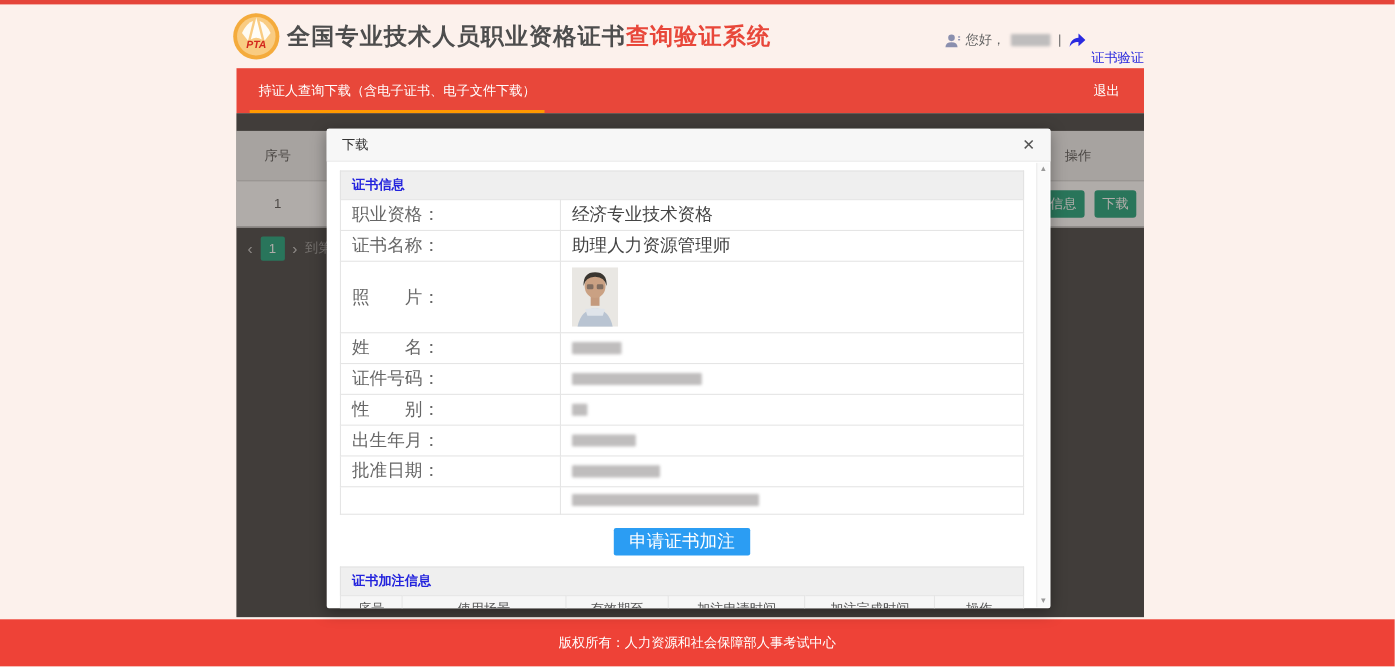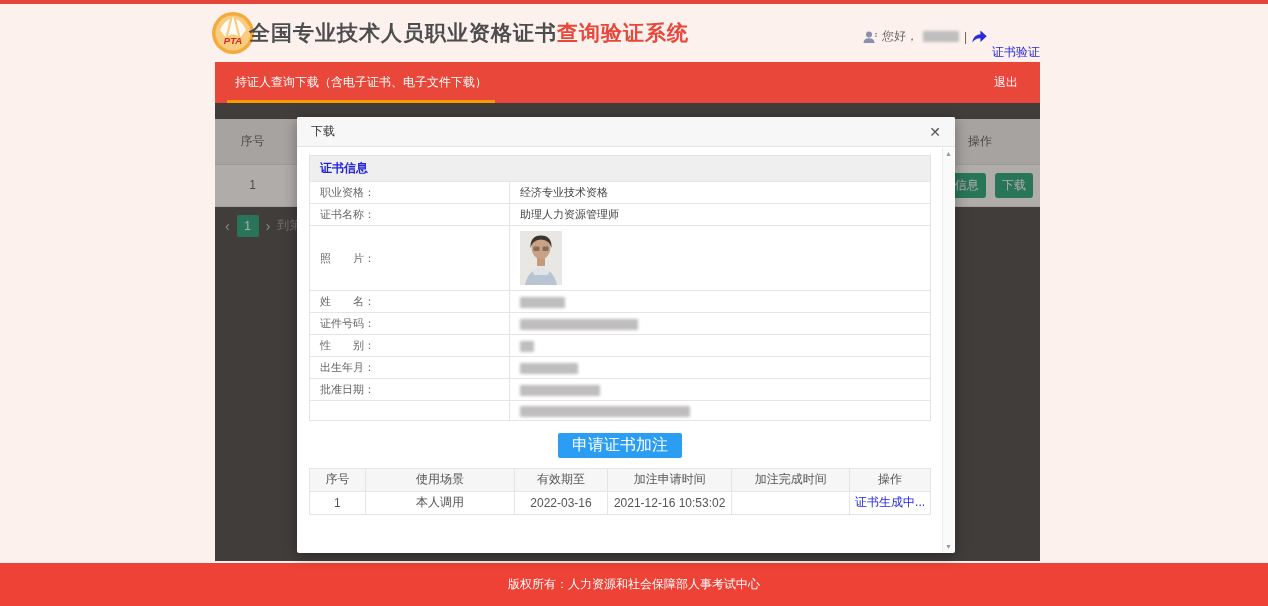--- a/index.html
+++ b/index.html
@@ -8,24 +8,24 @@
     background:#fcf1ec;
     font-family:"Liberation Sans","DejaVu Sans",sans-serif;
     position:relative; overflow:hidden; color:#333;
   }
   .topbar { height:4px; background:#e5453a; }
 
   
   .header { height:58px; position:relative; }
   .header-inner { width:825px; margin-left:215px; height:100%; position:relative; }
   .logo { position:absolute; left:-4px; top:7px; }
-  .site-title { position:absolute; left:34px; top:15px; font-size:21px; font-weight:bold; letter-spacing:1px; }
+  .site-title { position:absolute; left:46px; top:15px; font-size:21px; font-weight:bold; letter-spacing:1px; }
   .site-title .main { color:#4d4d4d; }
   .site-title .accent { color:#e8473a; }
-  .userbox { position:absolute; right:0; top:8px; font-size:12px; color:#666; display:flex; align-items:center; gap:5px; }
+  .userbox { position:absolute; right:0; top:8px; font-size:12px; color:#666; display:flex; align-items:center; gap:5px;font-family:Liberation Mono, monospace; }
   .userbox .link { color:#2525dd; text-decoration:none; cursor:pointer;margin-top:32px; }
   .redact { display:inline-block; height:11px; background:#bfbdbd; filter:blur(1.5px); border-radius:1px; vertical-align:middle; }
 
   
   .main-wrap { width:825px; margin-left:215px; position:relative;border-radius:17px; }
   .navbar { height:41px; background:#e8473a; display:flex; align-items:center; justify-content:space-between; color:#fff; font-size:12px; }
   .nav-tab { margin-left:12px; padding:0 8px; height:41px; line-height:41px; position:relative; cursor:pointer; }
   .nav-tab::after { content:""; position:absolute; left:0; right:0; bottom:0; height:3px; background:#ff9900; }
   .logout { margin-right:22px; cursor:pointer; }
 
@@ -51,21 +51,21 @@
            box-shadow:0 3px 14px rgba(0,0,0,.35); display:flex; flex-direction:column; border-radius:2px; }
   .modal-header { height:30px; background:#f7f7f7; border-bottom:1px solid #e3e3e3; display:flex; align-items:center;
                   justify-content:space-between; padding:0 14px; font-size:12px; color:#333; flex:none; border-radius:2px 2px 0 0; }
   .modal-close { font-size:14px; color:#555; cursor:pointer; }
   .modal-body { position:relative; flex:1; padding:8px 24px 0 12px; overflow:hidden; }
   .scrollbar { position:absolute; right:1px; top:1px; bottom:1px; width:12px; background:#fafafa; border-left:1px solid #ececec;
                display:flex; flex-direction:column; justify-content:space-between; align-items:center; padding:2px 0; }
   .scroll-arrow { font-size:7px; color:#9a9a9a; cursor:pointer; }
 
   .section-hd { background:#efefef; border:1px solid #e3e3e3; border-bottom:none; padding:4px 10px; color:#2323dd; font-weight:bold; font-size:12px; }
-  table.info { width:100%; border-collapse:collapse; font-size:11px; }
+  table.info { width:100%; border-collapse:collapse; font-size:16px; }
   .info td { border:1px solid #e5e5e5; padding:3px 10px; }
   .info td.lbl { width:200px; color:#666; }
   .info td.val { color:#444; }
   .photo-svg { filter:blur(.7px); display:block; margin:2px 0; }
 
   .apply-btn { display:block; margin:12px auto 10px; background:#2b9df3; color:#fff; border:none; font-size:16px;
                padding:2px 14px; border-radius:2px; cursor:pointer;text-align:right; }
 
   table.anno { width:100%; border-collapse:collapse; font-size:12px; color:#555; table-layout:fixed; }
   .anno th { background:#f6f6f6; font-weight:normal; border:1px solid #e5e5e5; height:23px; }
@@ -208,20 +208,21 @@
               </tr>
               <tr>
                 <td class="lbl"></td>
                 <td class="val"><span class="redact" style="width: 170px;"></span></td>
               </tr>
             </tbody>
           </table>
 
         <button class="apply-btn">申请证书加注</button>
 
+        <div class="section-hd">证书加注信息</div>
         <table class="anno">
           <thead>
               <tr>
                 <th class="c0">序号</th>
                 <th class="c1">使用场景</th>
                 <th class="c2">有效期至</th>
                 <th class="c3">加注申请时间</th>
                 <th class="c4">加注完成时间</th>
                 <th class="c5">操作</th>
               </tr>

